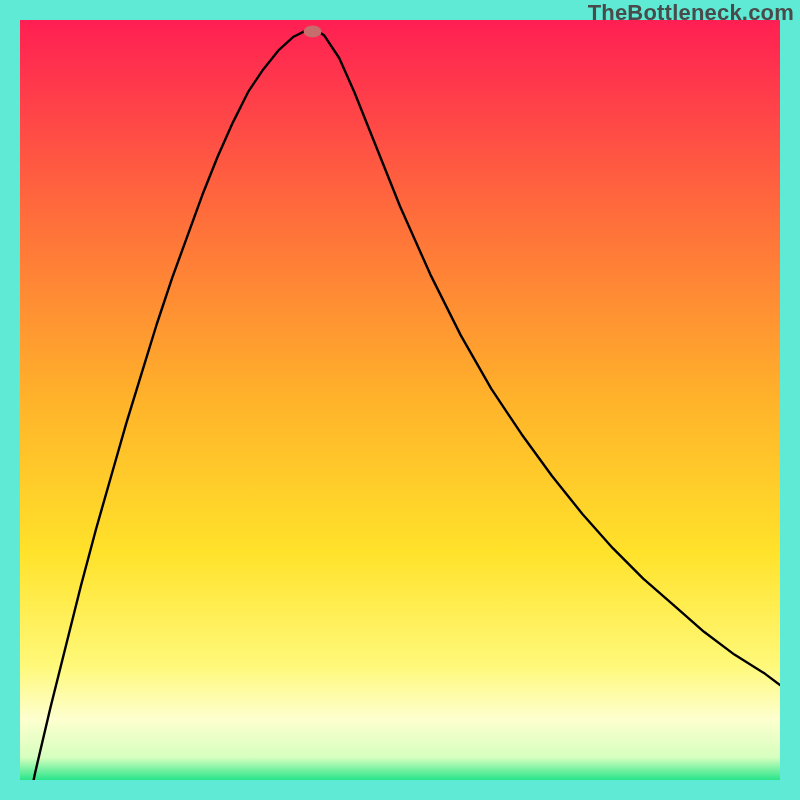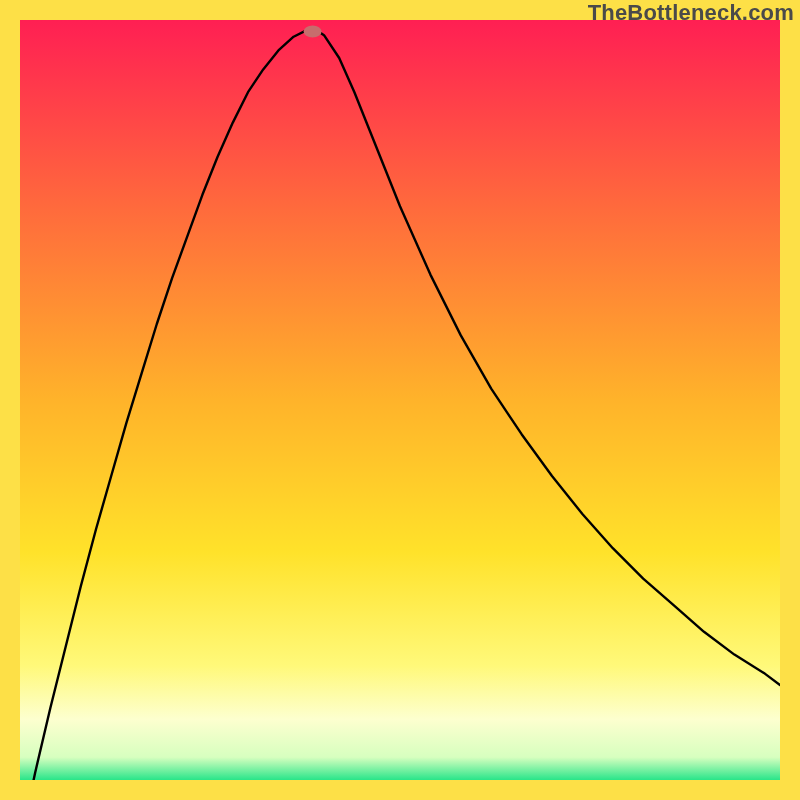--- a/index.html
+++ b/index.html
@@ -8,21 +8,21 @@
     width: 800px;
     height: 800px;
     overflow: hidden;
     background: #000;
     font-family: Arial, Helvetica, sans-serif;
   }
   .frame {
     position: relative;
     width: 800px;
     height: 800px;
-    background: #fde047;
+    background: #5eead4;
   }
   .plot-area {
     position: absolute;
     left: 20px;
     top: 20px;
     width: 760px;
     height: 760px;
   }
   .plot-area svg {
     display: block;

